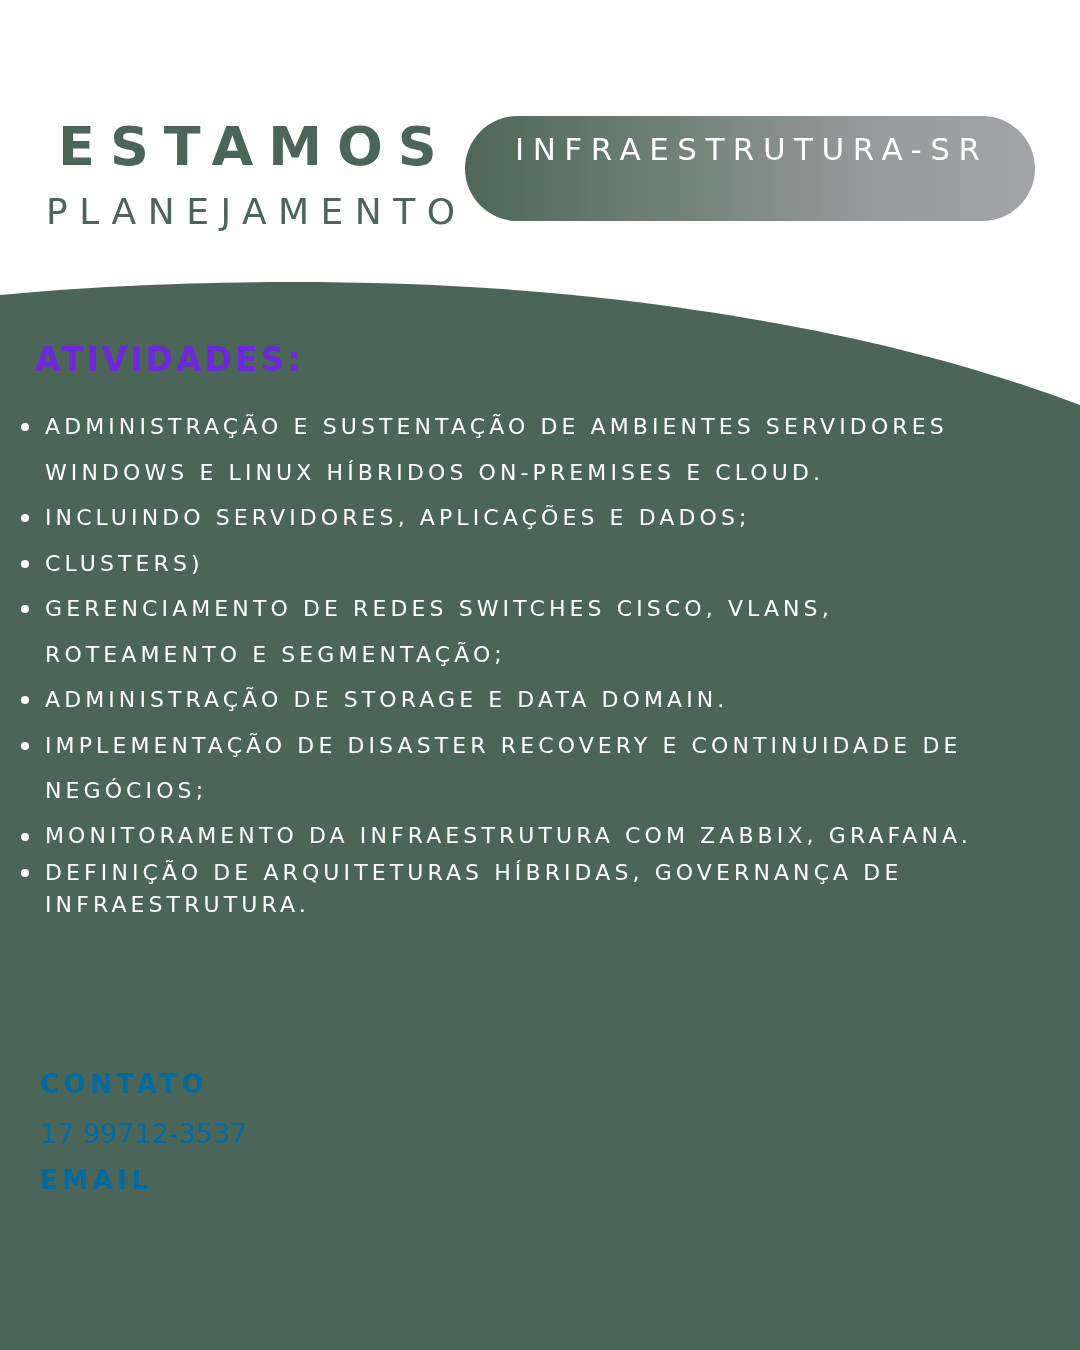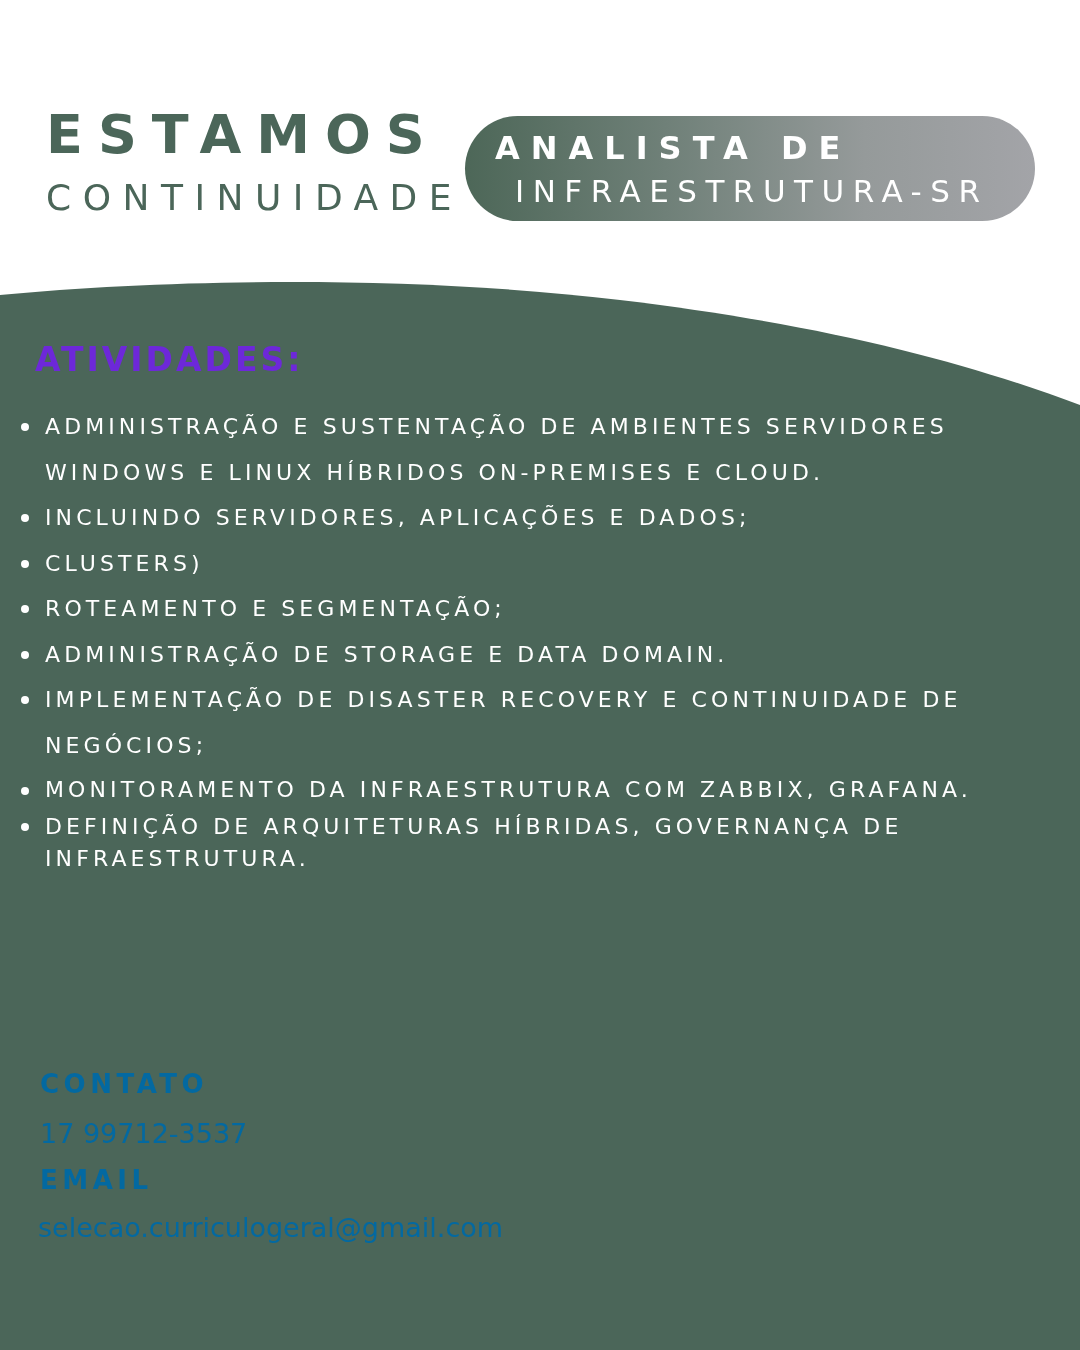--- a/index.html
+++ b/index.html
@@ -26,21 +26,21 @@
       left: 46px;
       top: 104px;
     }
     .title-main {
       font-family: "DejaVu Sans", sans-serif;
       font-weight: bold;
       font-size: 54px;
       letter-spacing: 15px;
       color: #4b6659;
       line-height: 62px;
-      margin: 0;
+      margin: 12px;
       white-space: nowrap;
     }
     .title-sub {
       font-family: "DejaVu Sans", sans-serif;
       font-weight: normal;
       font-size: 36px;
       letter-spacing: 11.5px;
       color: #4b6659;
       line-height: 44px;
       margin-top: 10px;
@@ -160,25 +160,24 @@
   </style>
 </head>
 <body>
 
 <svg class="bg-shape" viewBox="0 0 1080 1350" xmlns="http://www.w3.org/2000/svg">
   <path d="M0,295 C180,278 420,276 620,300 C820,324 960,360 1080,405 L1080,1350 L0,1350 Z" fill="#4b6659"></path>
 </svg>
 
 <div class="header-left">
   <h1 class="title-main">ESTAMOS</h1>
-  <div class="title-sub">CONTINUIDADE</div>
+  <div class="title-sub">PLANEJAMENTO</div>
 </div>
 
 <div class="role-pill">
-  <div class="role-line1">ANALISTA DE</div>
   <div class="role-line2">INFRAESTRUTURA-SR</div>
 </div>
 
 <h2 class="section-title">ATIVIDADES:</h2>
 
 <ul class="activities">
   <li class="activity">
     <span class="bullet"></span>
     <span class="line">ADMINISTRAÇÃO E SUSTENTAÇÃO DE AMBIENTES SERVIDORES</span>
     <span class="line">WINDOWS E LINUX HÍBRIDOS ON-PREMISES E CLOUD.</span>
@@ -186,20 +185,21 @@
   <li class="activity">
     <span class="bullet"></span>
     <span class="line">INCLUINDO SERVIDORES, APLICAÇÕES E DADOS;</span>
   </li>
   <li class="activity">
     <span class="bullet"></span>
     <span class="line">CLUSTERS)</span>
   </li>
   <li class="activity">
     <span class="bullet"></span>
+    <span class="line">GERENCIAMENTO DE REDES SWITCHES CISCO, VLANS,</span>
     <span class="line">ROTEAMENTO E SEGMENTAÇÃO;</span>
   </li>
   <li class="activity">
     <span class="bullet"></span>
     <span class="line">ADMINISTRAÇÃO DE STORAGE E DATA DOMAIN.</span>
   </li>
   <li class="activity">
     <span class="bullet"></span>
     <span class="line">IMPLEMENTAÇÃO DE DISASTER RECOVERY E CONTINUIDADE DE</span>
     <span class="line">NEGÓCIOS;</span>
@@ -212,14 +212,13 @@
     <span class="bullet"></span>
     <span class="line">DEFINIÇÃO DE ARQUITETURAS HÍBRIDAS, GOVERNANÇA DE</span>
     <span class="line">INFRAESTRUTURA.</span>
   </li>
 </ul>
 
 <div class="contact-block">
   <div class="contact-label">CONTATO</div>
   <div class="contact-value">17 99712-3537</div>
   <div class="contact-label">EMAIL</div>
-  <div class="email-value">selecao.curriculogeral@gmail.com</div>
 </div>
 
 </body></html>

